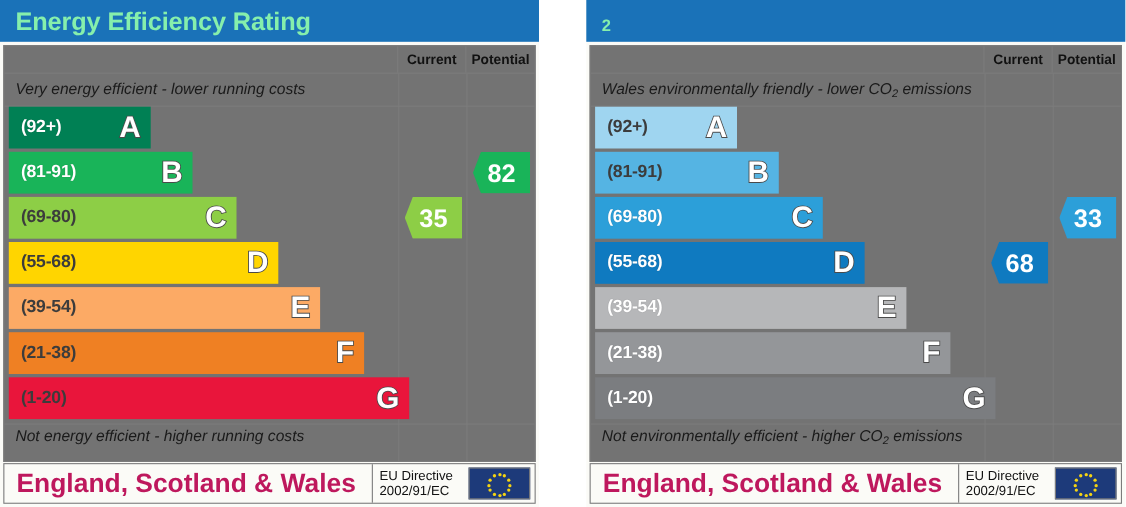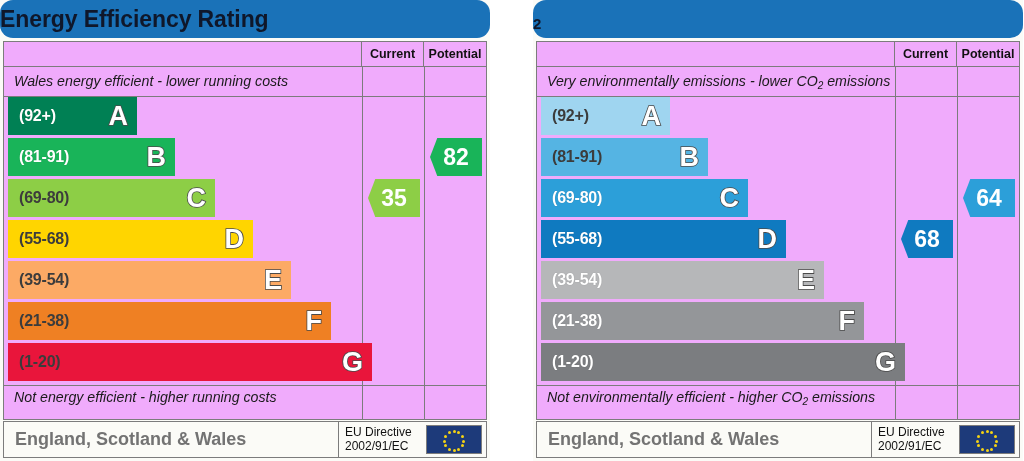--- a/index.html
+++ b/index.html
@@ -24,45 +24,45 @@
     height: 461px;
     position: relative;
     box-sizing: border-box;
     background: #fbfbf7;
   }
 
   
   .panel-header {
     height: 38px;
     background: #1a72b8;
-    color: #0f172a;
+    color: #86efac;
     display: flex;
     align-items: center;
+    padding-left: 14px;
     box-sizing: border-box;
     font-size: 23px;
     font-weight: bold;
     letter-spacing: -0.1px;
-    border-radius: 13px;
   }
   .panel-header sub {
     font-size: 15px;
     vertical-align: baseline;
     position: relative;
     top: 4px;
   }
 
   
   .panel-body {
     position: absolute;
     top: 41px; left: 3px;
     width: 484px;
     height: 379px;
     border: 1px solid #7c7c7c;
     box-sizing: border-box;
-    background: #f0abfc;
+    background: #737373;
   }
 
   
   .col-head {
     display: flex;
     height: 25px;
     border-bottom: 1px solid #7c7c7c;
     box-sizing: border-box;
   }
   .col-head .spacer { flex: 1 1 auto; border-right: 1px solid #7c7c7c; }
@@ -186,23 +186,23 @@
     box-sizing: border-box;
     display: flex;
     align-items: stretch;
     background: #fbfbf7;
   }
   .footer-region {
     flex: 1 1 auto;
     display: flex;
     align-items: center;
     padding-left: 11px;
-    font-size: 18px;
-    font-weight: bold;
-    color: #737373;
+    font-size: 24px;
+    font-weight: bold;
+    color: #be185d;
   }
   .footer-directive {
     width: 86px;
     display: flex;
     flex-direction: column;
     justify-content: center;
     align-items: flex-start;
     font-size: 12px;
     color: #111;
     line-height: 1.15;
@@ -239,21 +239,21 @@
       <div class="col-head">
         <div class="spacer"></div>
         <div class="ch cur">Current</div>
         <div class="ch pot">Potential</div>
       </div>
 
       <div class="grid-area">
         <div class="vline v1"></div>
         <div class="vline v2"></div>
 
-        <div class="caption top">Wales energy efficient - lower running costs</div>
+        <div class="caption top">Very energy efficient - lower running costs</div>
         <div class="cap-rule r1"></div>
 
         <div class="bars">
 
           <div class="bar-row" style="top:0px;">
             <div class="bar dark-range-placeholder" style="background: rgb(0, 128, 84); width: 129px;">
               <span class="range">(92+)</span>
               <span class="letter">A</span>
             </div>
           </div>
@@ -335,21 +335,21 @@
       <div class="col-head">
         <div class="spacer"></div>
         <div class="ch cur">Current</div>
         <div class="ch pot">Potential</div>
       </div>
 
       <div class="grid-area">
         <div class="vline v1"></div>
         <div class="vline v2"></div>
 
-        <div class="caption top"><span>Very environmentally emissions - lower CO</span><sub>2</sub><span> emissions</span></div>
+        <div class="caption top"><span>Wales environmentally friendly - lower CO</span><sub>2</sub><span> emissions</span></div>
         <div class="cap-rule r1"></div>
 
         <div class="bars">
           <div class="bar-row" style="top:0px;">
             <div class="bar dark-range" style="background: rgb(159, 213, 240); width: 129px;">
               <span class="range">(92+)</span>
               <span class="letter">A</span>
             </div>
           </div>
           <div class="bar-row" style="top:41px;">
@@ -384,21 +384,21 @@
           </div>
           <div class="bar-row" style="top:246px;">
             <div class="bar" style="background: rgb(123, 125, 128); width: 364px;">
               <span class="range">(1-20)</span>
               <span class="letter">G</span>
             </div>
           </div>
         </div>
 
         <div class="marker cur" style="background: rgb(15, 122, 192); top: 153px;">68</div>
-        <div class="marker pot" style="background: rgb(44, 159, 217); top: 112px;">64</div>
+        <div class="marker pot" style="background: rgb(44, 159, 217); top: 112px;">33</div>
 
         <div class="cap-rule r2"></div>
         <div class="caption bottom"><span>Not environmentally efficient - higher CO</span><sub>2</sub><span> emissions</span></div>
       </div>
     </div>
 
     <div class="panel-footer">
       <div class="footer-region">England, Scotland &amp; Wales</div>
       <div class="footer-directive">
         <span>EU Directive</span>

